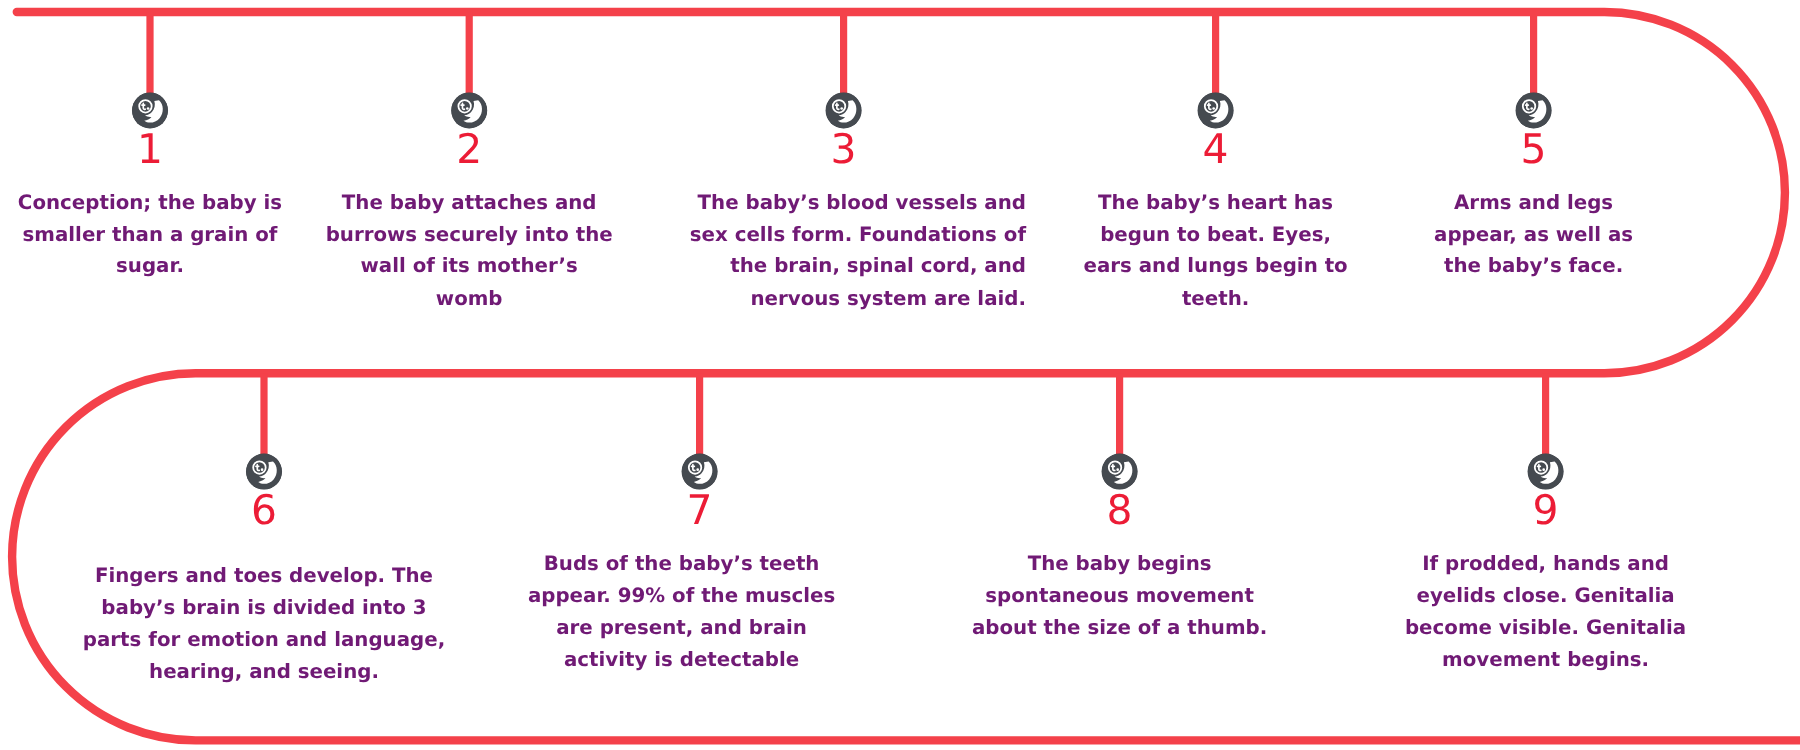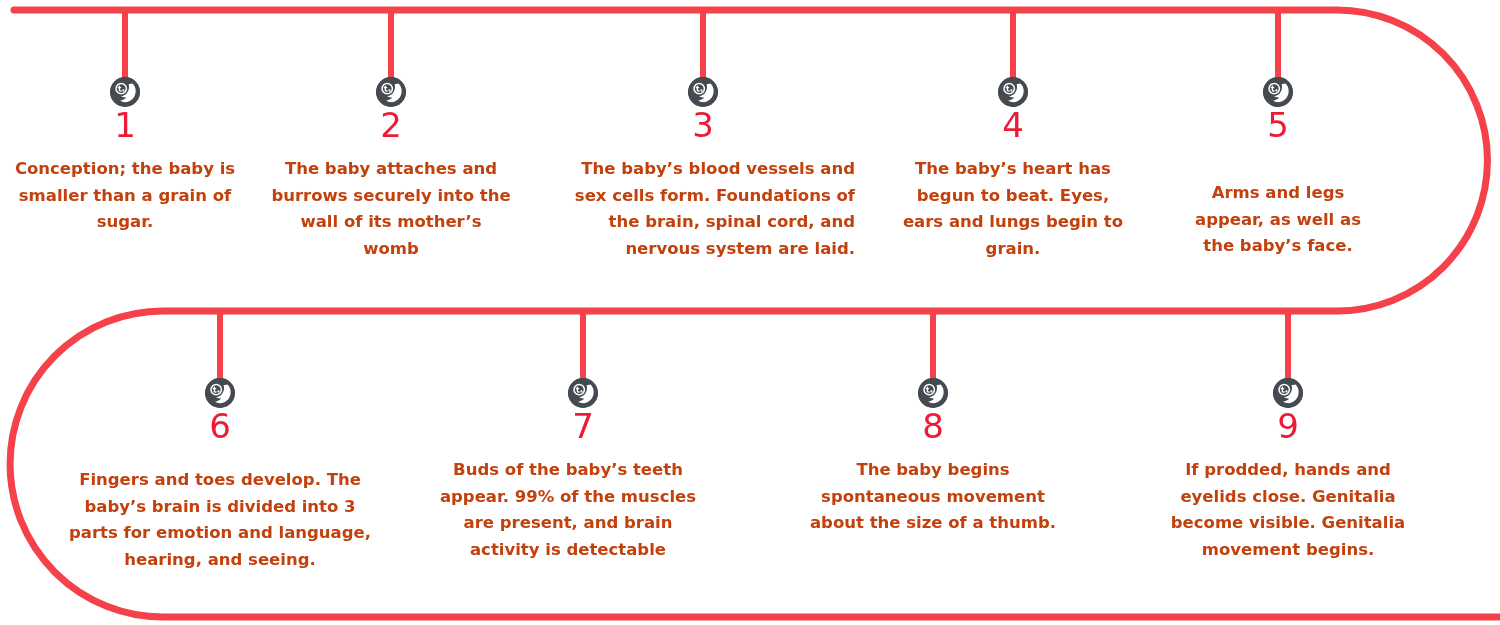--- a/index.html
+++ b/index.html
@@ -43,21 +43,21 @@
     text-align: center;
     color: #ec1c36;
     font-size: 34px;
     font-weight: 400;
     font-family: "DejaVu Sans", sans-serif;
     line-height: 1;
   }
   .desc {
     position: absolute;
     text-align: center;
-    color: #c2410c;
+    color: #701a75;
     font-size: 16.5px;
     font-weight: bold;
     line-height: 1.62;
     font-family: "DejaVu Sans", sans-serif;
   }
 </style>
 </head>
 <body>
 
 <div id="page">
@@ -117,34 +117,34 @@
         <svg width="30" height="30" viewBox="0 0 30 30">
           <circle cx="15" cy="15" r="15" fill="#454a50"></circle>
           <path d="M22.5 6.5 C26.5 10 26.8 17 23 21.5 C19.5 25.6 13.5 26.2 10.2 23.6 C12.6 23.2 14.8 22.1 16.2 20.4 C14.2 20.7 12.2 20.2 10.9 19.1 C13.2 18.9 15.3 17.9 16.6 16.4 C18.9 13.8 19.6 10.2 18.6 7.2 Z" fill="#ffffff"></path>
           <circle cx="11.2" cy="11.6" r="5.2" fill="none" stroke="#ffffff" stroke-width="1.5"></circle>
           <path d="M9.4 9.2 L9.4 13.0 C9.4 13.9 10.1 14.3 11.0 14.0" fill="none" stroke="#ffffff" stroke-width="1.4" stroke-linecap="round"></path>
           <path d="M8.3 10.6 L10.6 10.6" fill="none" stroke="#ffffff" stroke-width="1.4" stroke-linecap="round"></path>
           <circle cx="13.4" cy="13.4" r="1.1" fill="#ffffff"></circle>
         </svg>
       </div>
       <div class="num" style="left: 953px; top: 108px;">4</div>
-      <div class="desc" style="width: 222px; left: 902px; top: 156px;">The baby’s heart has begun to beat. Eyes, ears and lungs begin to grain.</div>
+      <div class="desc" style="width: 222px; left: 902px; top: 156px;">The baby’s heart has begun to beat. Eyes, ears and lungs begin to teeth.</div>
       <div class="stem" style="left: 1275px; top: 10px; height: 74px;"></div>
       <div class="badge" style="left: 1263px; top: 77px;">
         <svg width="30" height="30" viewBox="0 0 30 30">
           <circle cx="15" cy="15" r="15" fill="#454a50"></circle>
           <path d="M22.5 6.5 C26.5 10 26.8 17 23 21.5 C19.5 25.6 13.5 26.2 10.2 23.6 C12.6 23.2 14.8 22.1 16.2 20.4 C14.2 20.7 12.2 20.2 10.9 19.1 C13.2 18.9 15.3 17.9 16.6 16.4 C18.9 13.8 19.6 10.2 18.6 7.2 Z" fill="#ffffff"></path>
           <circle cx="11.2" cy="11.6" r="5.2" fill="none" stroke="#ffffff" stroke-width="1.5"></circle>
           <path d="M9.4 9.2 L9.4 13.0 C9.4 13.9 10.1 14.3 11.0 14.0" fill="none" stroke="#ffffff" stroke-width="1.4" stroke-linecap="round"></path>
           <path d="M8.3 10.6 L10.6 10.6" fill="none" stroke="#ffffff" stroke-width="1.4" stroke-linecap="round"></path>
           <circle cx="13.4" cy="13.4" r="1.1" fill="#ffffff"></circle>
         </svg>
       </div>
       <div class="num" style="left: 1218px; top: 108px;">5</div>
-      <div class="desc" style="width: 200px; left: 1178px; top: 156px; margin-top: 24px;">Arms and legs appear, as well as the baby’s face.</div>
+      <div class="desc" style="width: 200px; left: 1178px; top: 156px;">Arms and legs appear, as well as the baby’s face.</div>
       <div class="stem" style="left: 217px; top: 311px; height: 74px;"></div>
       <div class="badge" style="left: 205px; top: 378px;">
         <svg width="30" height="30" viewBox="0 0 30 30">
           <circle cx="15" cy="15" r="15" fill="#454a50"></circle>
           <path d="M22.5 6.5 C26.5 10 26.8 17 23 21.5 C19.5 25.6 13.5 26.2 10.2 23.6 C12.6 23.2 14.8 22.1 16.2 20.4 C14.2 20.7 12.2 20.2 10.9 19.1 C13.2 18.9 15.3 17.9 16.6 16.4 C18.9 13.8 19.6 10.2 18.6 7.2 Z" fill="#ffffff"></path>
           <circle cx="11.2" cy="11.6" r="5.2" fill="none" stroke="#ffffff" stroke-width="1.5"></circle>
           <path d="M9.4 9.2 L9.4 13.0 C9.4 13.9 10.1 14.3 11.0 14.0" fill="none" stroke="#ffffff" stroke-width="1.4" stroke-linecap="round"></path>
           <path d="M8.3 10.6 L10.6 10.6" fill="none" stroke="#ffffff" stroke-width="1.4" stroke-linecap="round"></path>
           <circle cx="13.4" cy="13.4" r="1.1" fill="#ffffff"></circle>
         </svg>

